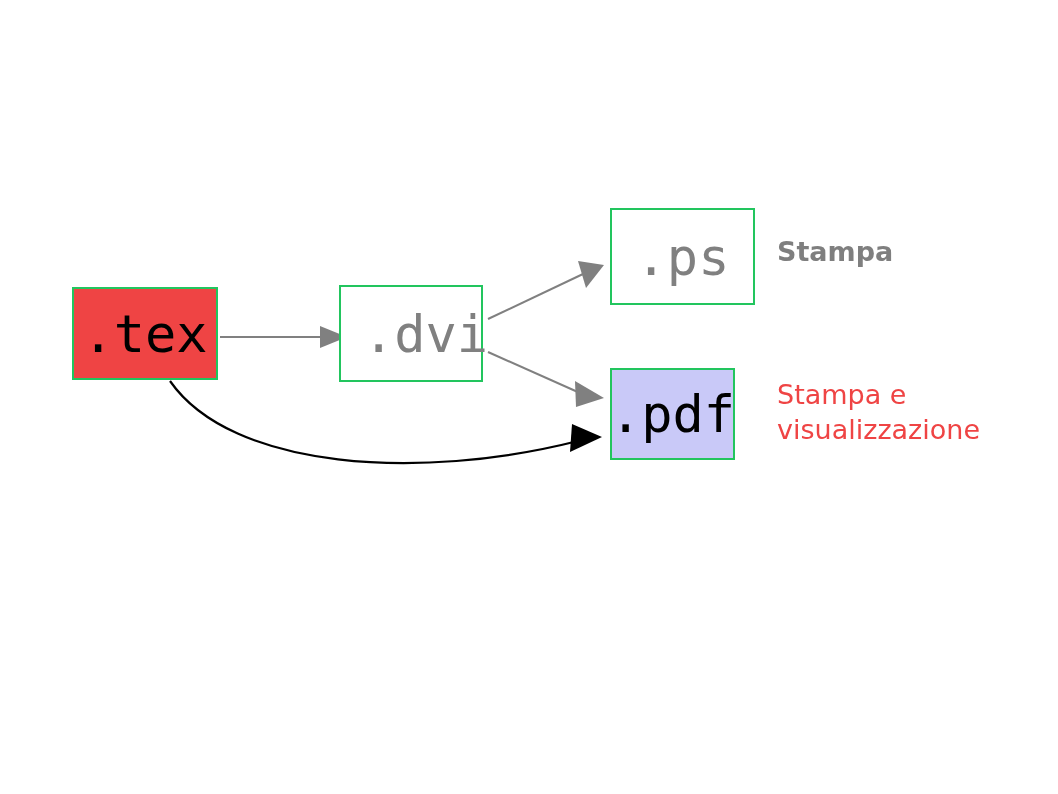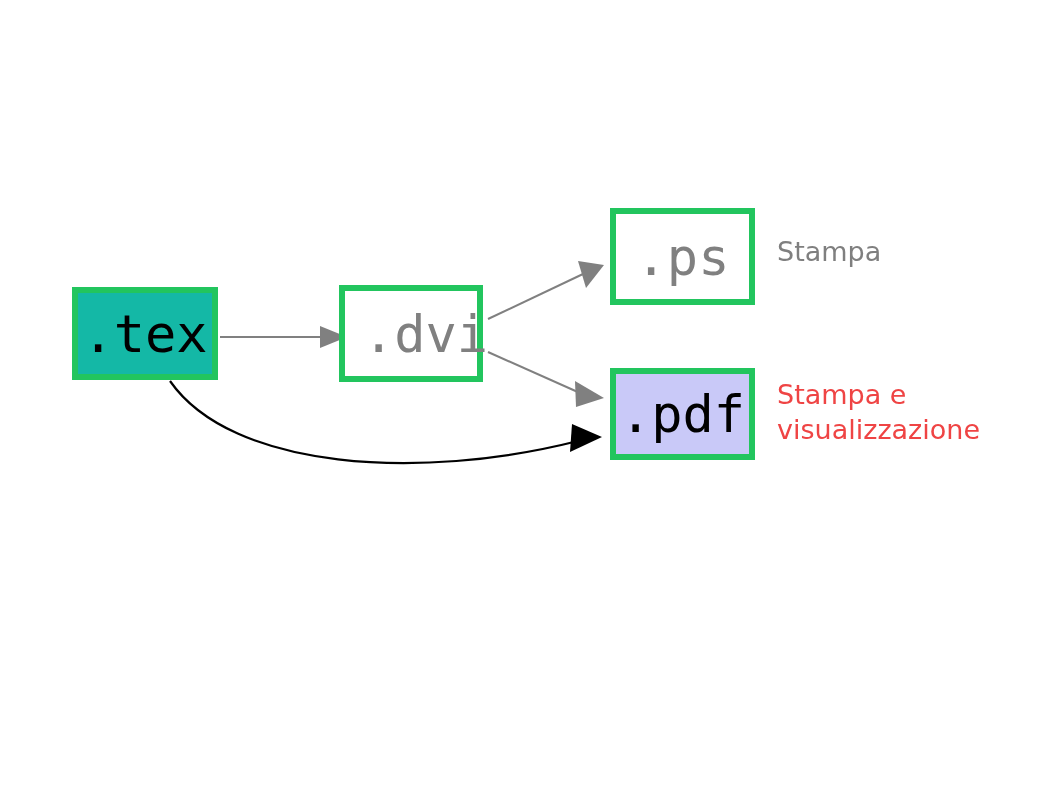--- a/index.html
+++ b/index.html
@@ -20,36 +20,36 @@
   .svg-layer {
     position: absolute;
     left: 0;
     top: 0;
     width: 1058px;
     height: 794px;
   }
   .node {
     position: absolute;
     box-sizing: border-box;
-    border: 6px solid #22c55e;
+    border: 2px solid #22c55e;
     display: flex;
     align-items: center;
     justify-content: center;
     font-family: "DejaVu Sans Mono", monospace;
     font-size: 52px;
     line-height: 1;
     letter-spacing: 0px;
     white-space: nowrap;
   }
   .node-tex {
     left: 72px;
     top: 287px;
     width: 146px;
     height: 93px;
-    background: #14b8a6;
+    background: #ef4444;
     color: #000000;
   }
   .node-dvi {
     left: 339px;
     top: 285px;
     width: 144px;
     height: 97px;
     background: #ffffff;
     color: #808080;
     padding-left: 29px;
@@ -58,37 +58,38 @@
     left: 610px;
     top: 208px;
     width: 145px;
     height: 97px;
     background: #ffffff;
     color: #808080;
   }
   .node-pdf {
     left: 610px;
     top: 368px;
-    width: 145px;
+    width: 125px;
     height: 92px;
     background: #c9c9f8;
     color: #000000;
     align-items: center;
   }
   .caption {
     position: absolute;
     font-family: "DejaVu Sans", sans-serif;
     font-size: 27px;
     line-height: 1.28;
     white-space: pre-line;
   }
   .caption-print {
     left: 777px;
     top: 235px;
     color: #7f7f7f;
+    font-weight: bold;
   }
   .caption-printview {
     left: 777px;
     top: 378px;
     color: #ef4444;
   }
 </style>
 </head>
 <body>
 

